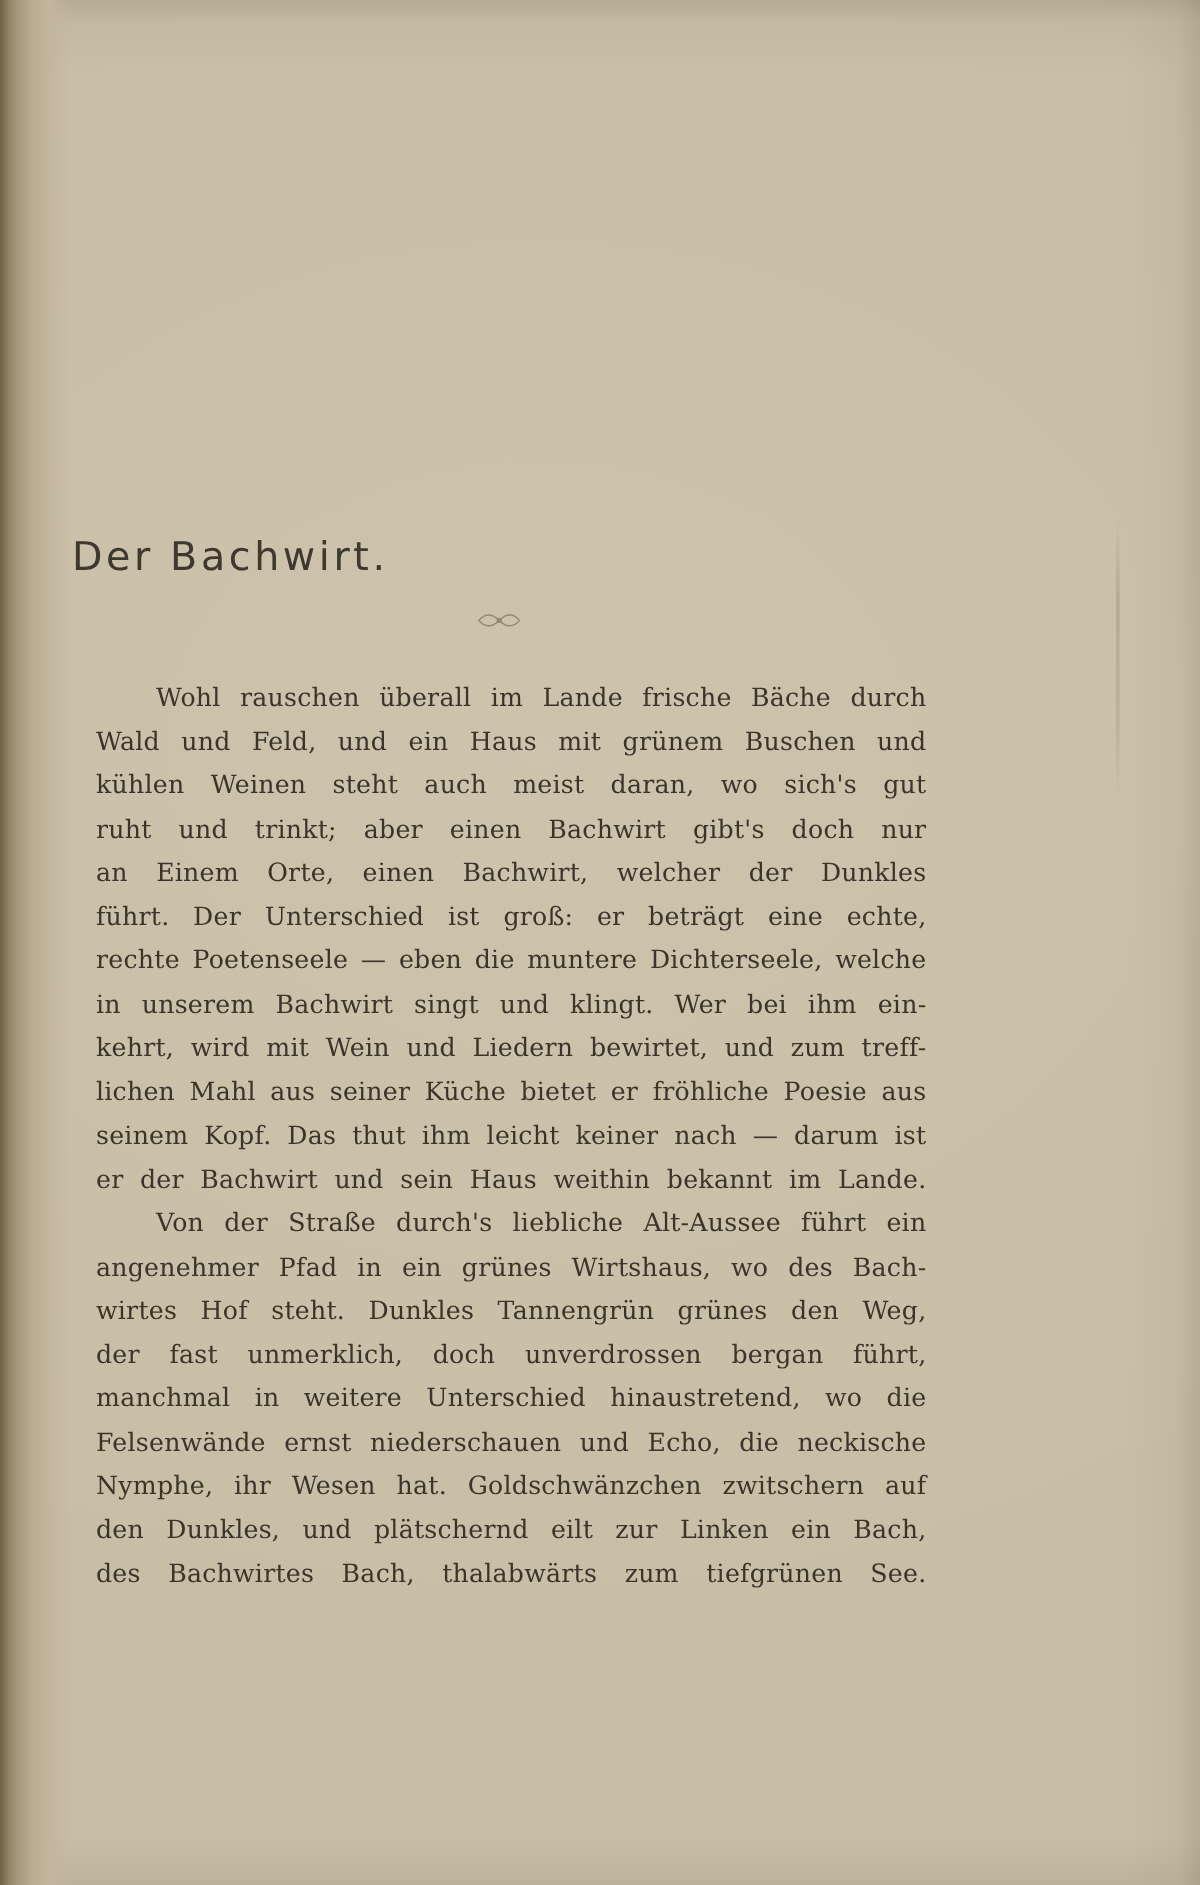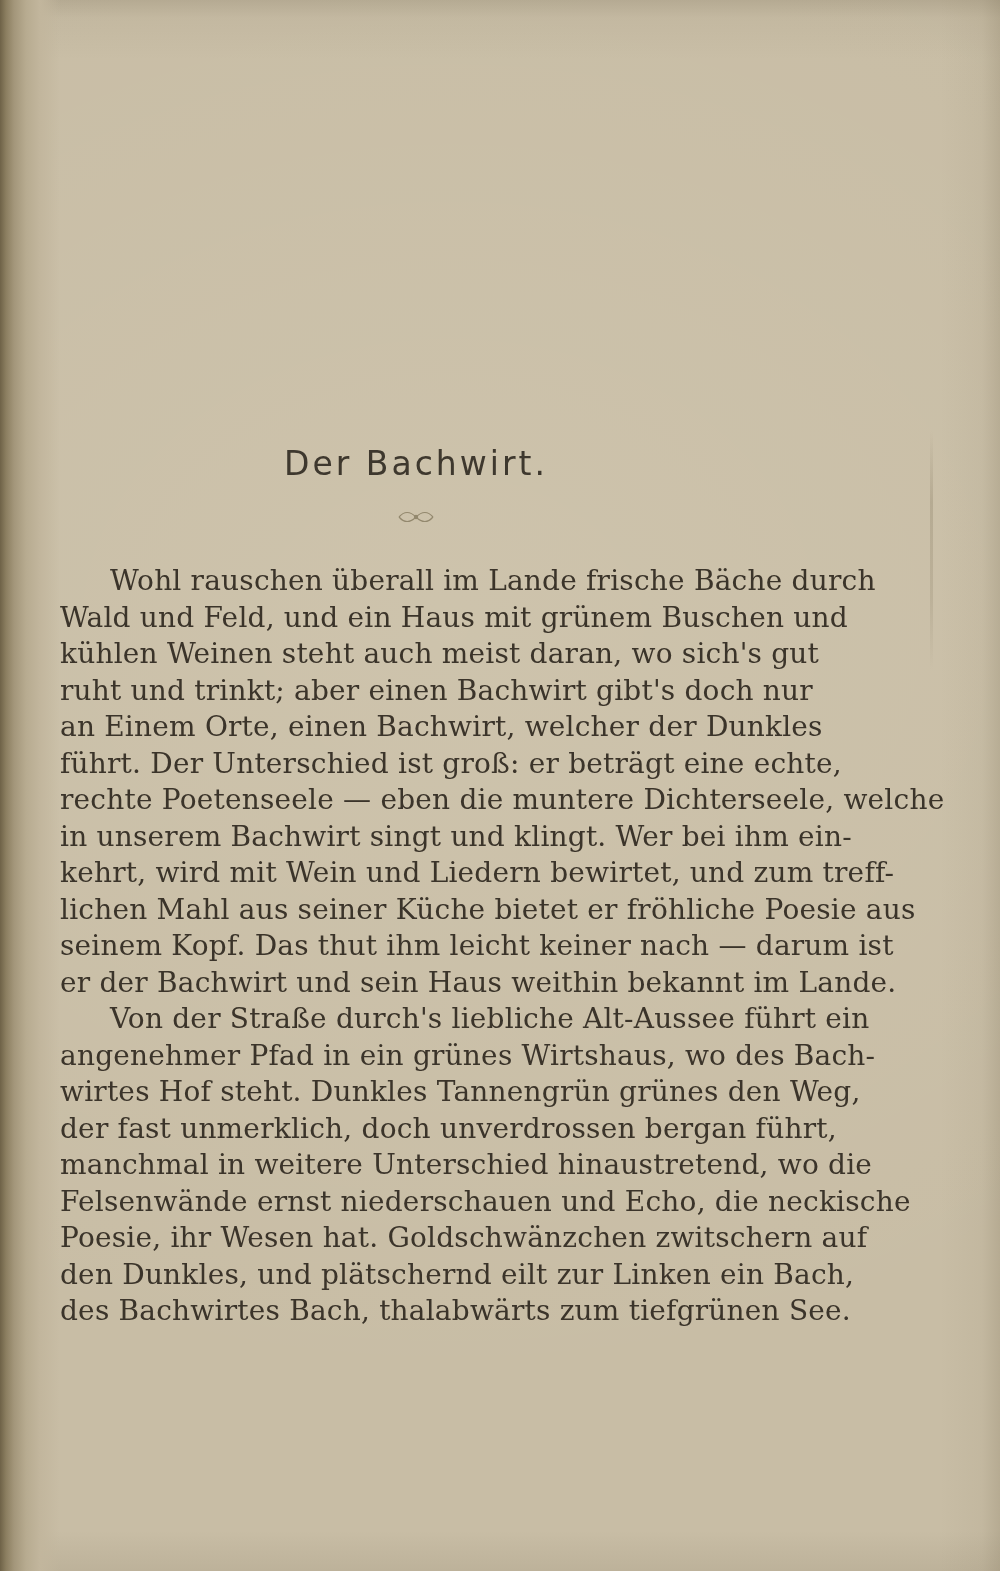--- a/index.html
+++ b/index.html
@@ -56,37 +56,38 @@
   }
   .content {
     position: absolute;
     left: 60px;
     top: 0;
     width: 712px;
   }
   .title {
     margin: 0;
     padding-top: 444px;
-    text-align: center;
+    text-align: left;
     font-family: "DejaVu Sans", "Liberation Sans", sans-serif;
     font-weight: 400;
     font-size: 33px;
     letter-spacing: 3px;
     color: #3e382e;
   }
   .ornament-wrap {
     text-align: center;
     margin-top: 26px;
     height: 20px;
     color: #867b60;
   }
   .text-block {
     margin-top: 34px;
     color: #3b342a;
-    font-size: 28px;
+    font-size: 21px;
+    margin-left: 20px;
   }
   .line {
     height: 36.5px;
     line-height: 36.5px;
     white-space: nowrap;
     text-align: justify;
     text-align-last: justify;
     letter-spacing: 0.2px;
   }
   .line.indent {
@@ -131,19 +132,19 @@
           <div class="line">seinem Kopf. Das thut ihm leicht keiner nach — darum ist</div>
           <div class="line">er der Bachwirt und sein Haus weithin bekannt im Lande.</div>
         </div>
         <div>
           <div class="line indent">Von der Straße durch's liebliche Alt-Aussee führt ein</div>
           <div class="line">angenehmer Pfad in ein grünes Wirtshaus, wo des Bach-</div>
           <div class="line">wirtes Hof steht. Dunkles Tannengrün grünes den Weg,</div>
           <div class="line">der fast unmerklich, doch unverdrossen bergan führt,</div>
           <div class="line">manchmal in weitere Unterschied hinaustretend, wo die</div>
           <div class="line">Felsenwände ernst niederschauen und Echo, die neckische</div>
-          <div class="line">Poesie, ihr Wesen hat. Goldschwänzchen zwitschern auf</div>
+          <div class="line">Nymphe, ihr Wesen hat. Goldschwänzchen zwitschern auf</div>
           <div class="line">den Dunkles, und plätschernd eilt zur Linken ein Bach,</div>
           <div class="line">des Bachwirtes Bach, thalabwärts zum tiefgrünen See.</div>
         </div>
       </div>
   </div>
 </div>
 
 </body></html>

